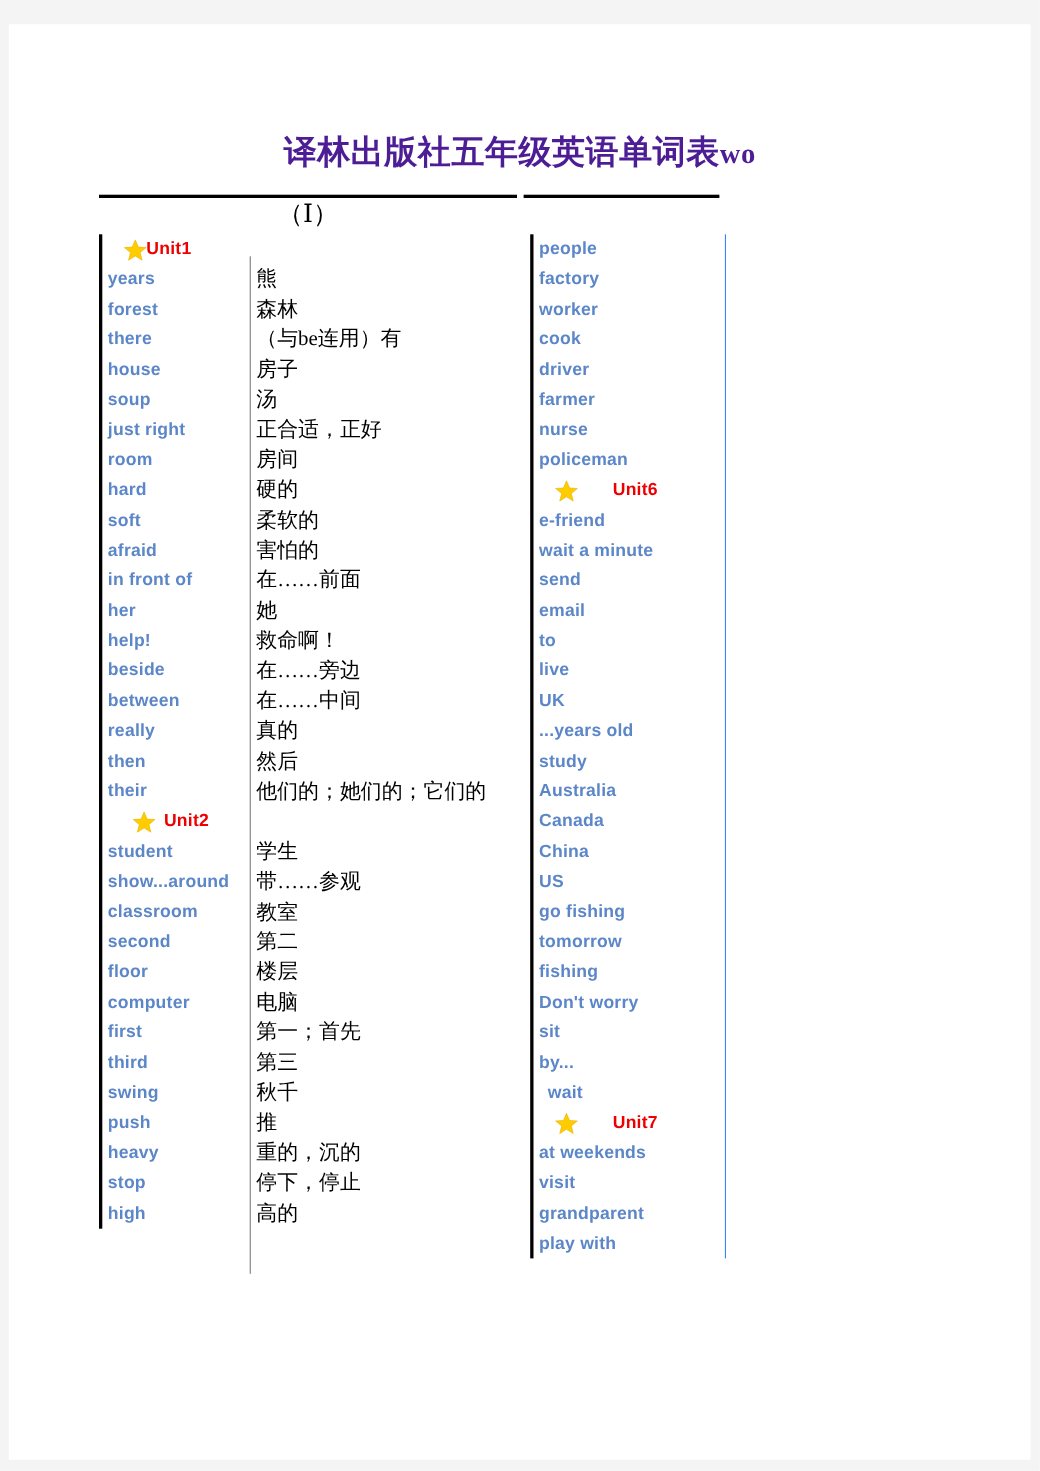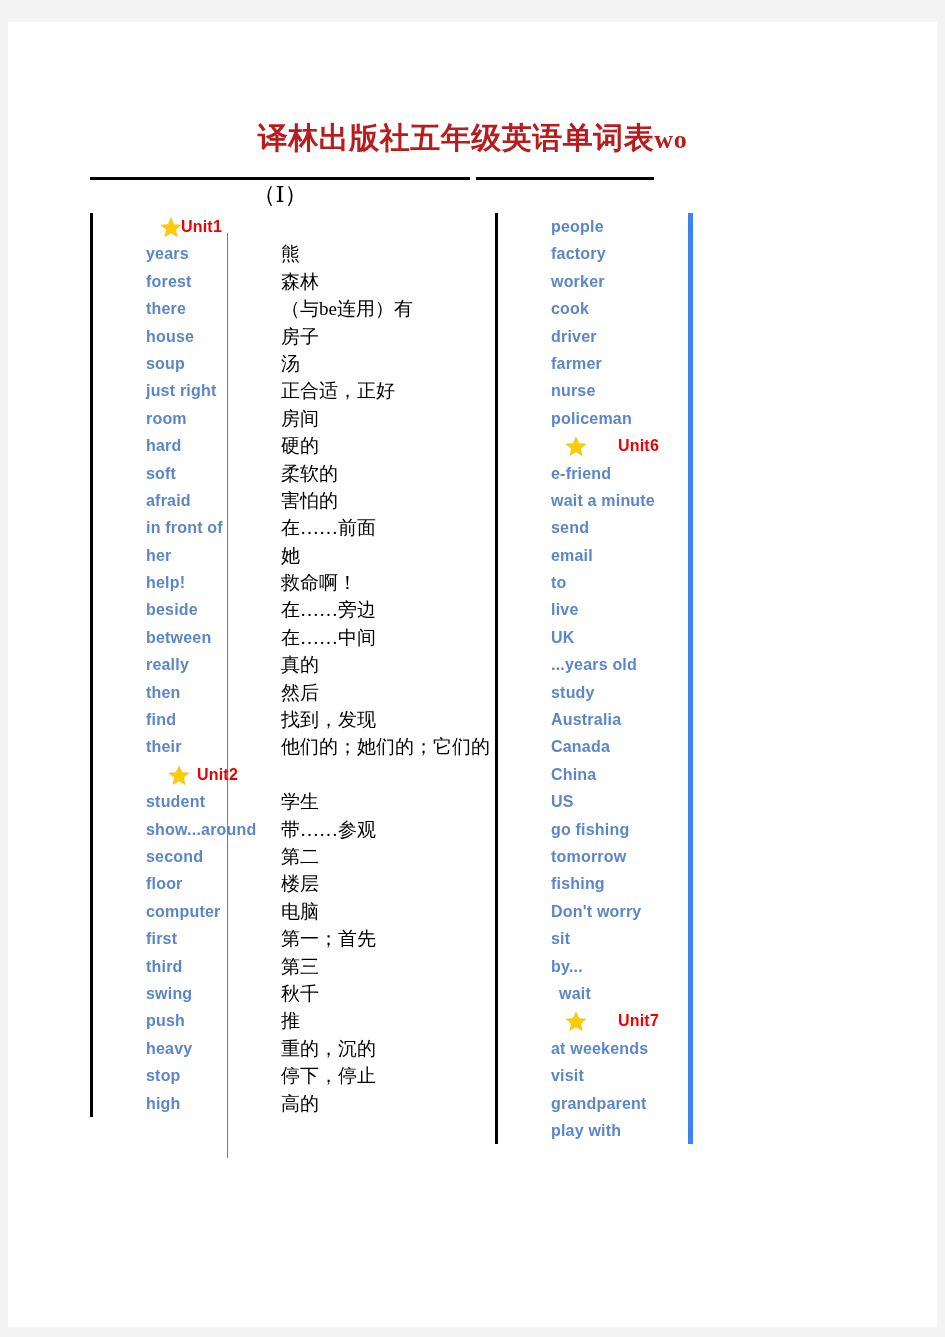--- a/index.html
+++ b/index.html
@@ -28,21 +28,21 @@
   
   #doc-title {
     position: absolute;
     left: 0;
     top: 96px;
     width: 929px;
     text-align: center;
     font-family: "Liberation Serif", "DejaVu Serif", serif;
     font-size: 30px;
     font-weight: 700;
-    color: #b91c1c;
+    color: #4c1d95;
     letter-spacing: 0.5px;
     white-space: nowrap;
   }
   #doc-title .latin {
     font-family: "Liberation Serif", "DejaVu Serif", serif;
     font-size: 26px;
   }
 
   
   #word-table {
@@ -82,32 +82,31 @@
   
   .columns {
     position: relative;
     height: 945px;
   }
 
   .col {
     position: absolute;
     top: 0;
     box-sizing: border-box;
-    padding-left: 48px;
   }
   .col.left {
     left: 8px;
     width: 380px;
     border-left: 3px solid #000000;
   }
   .col.right {
-    left: 413px;
-    width: 198px;
+    left: 400px;
+    width: 178px;
     border-left: 3px solid #000000;
-    border-right: 5px solid #3b82f6;
+    border-right: 1px solid #3b82f6;
   }
 
   
   .inner-rule {
     position: absolute;
     left: 134px;
     top: 20px;
     width: 1px;
     height: 925px;
     background: #7a7a7a;
@@ -257,42 +256,42 @@
           </div>
           <div class="row">
             <span class="en">really</span>
             <span class="cn">真的</span>
           </div>
           <div class="row">
             <span class="en">then</span>
             <span class="cn">然后</span>
           </div>
           <div class="row">
-            <span class="en">find</span>
-            <span class="cn">找到，发现</span>
-          </div>
-          <div class="row">
             <span class="en">their</span>
             <span class="cn">他们的；她们的；它们的</span>
           </div>
           <div class="row unit pad">
             <span class="star"><svg viewBox="0 0 24 24" width="24" height="23" aria-hidden="true">
                 <polygon points="12,2.2 14.9,9.0 22.3,9.5 16.6,14.2 18.4,21.4 12,17.4 5.6,21.4 7.4,14.2 1.7,9.5 9.1,9.0" fill="#fc0" stroke="#e8b400" stroke-width="0.6"></polygon>
               </svg></span>
             <span class="unit-label">Unit2</span>
           </div>
           <div class="row">
             <span class="en">student</span>
             <span class="cn">学生</span>
           </div>
           <div class="row">
             <span class="en">show...around</span>
             <span class="cn">带……参观</span>
           </div>
           <div class="row">
+            <span class="en">classroom</span>
+            <span class="cn">教室</span>
+          </div>
+          <div class="row">
             <span class="en">second</span>
             <span class="cn">第二</span>
           </div>
           <div class="row">
             <span class="en">floor</span>
             <span class="cn">楼层</span>
           </div>
           <div class="row">
             <span class="en">computer</span>
             <span class="cn">电脑</span>

